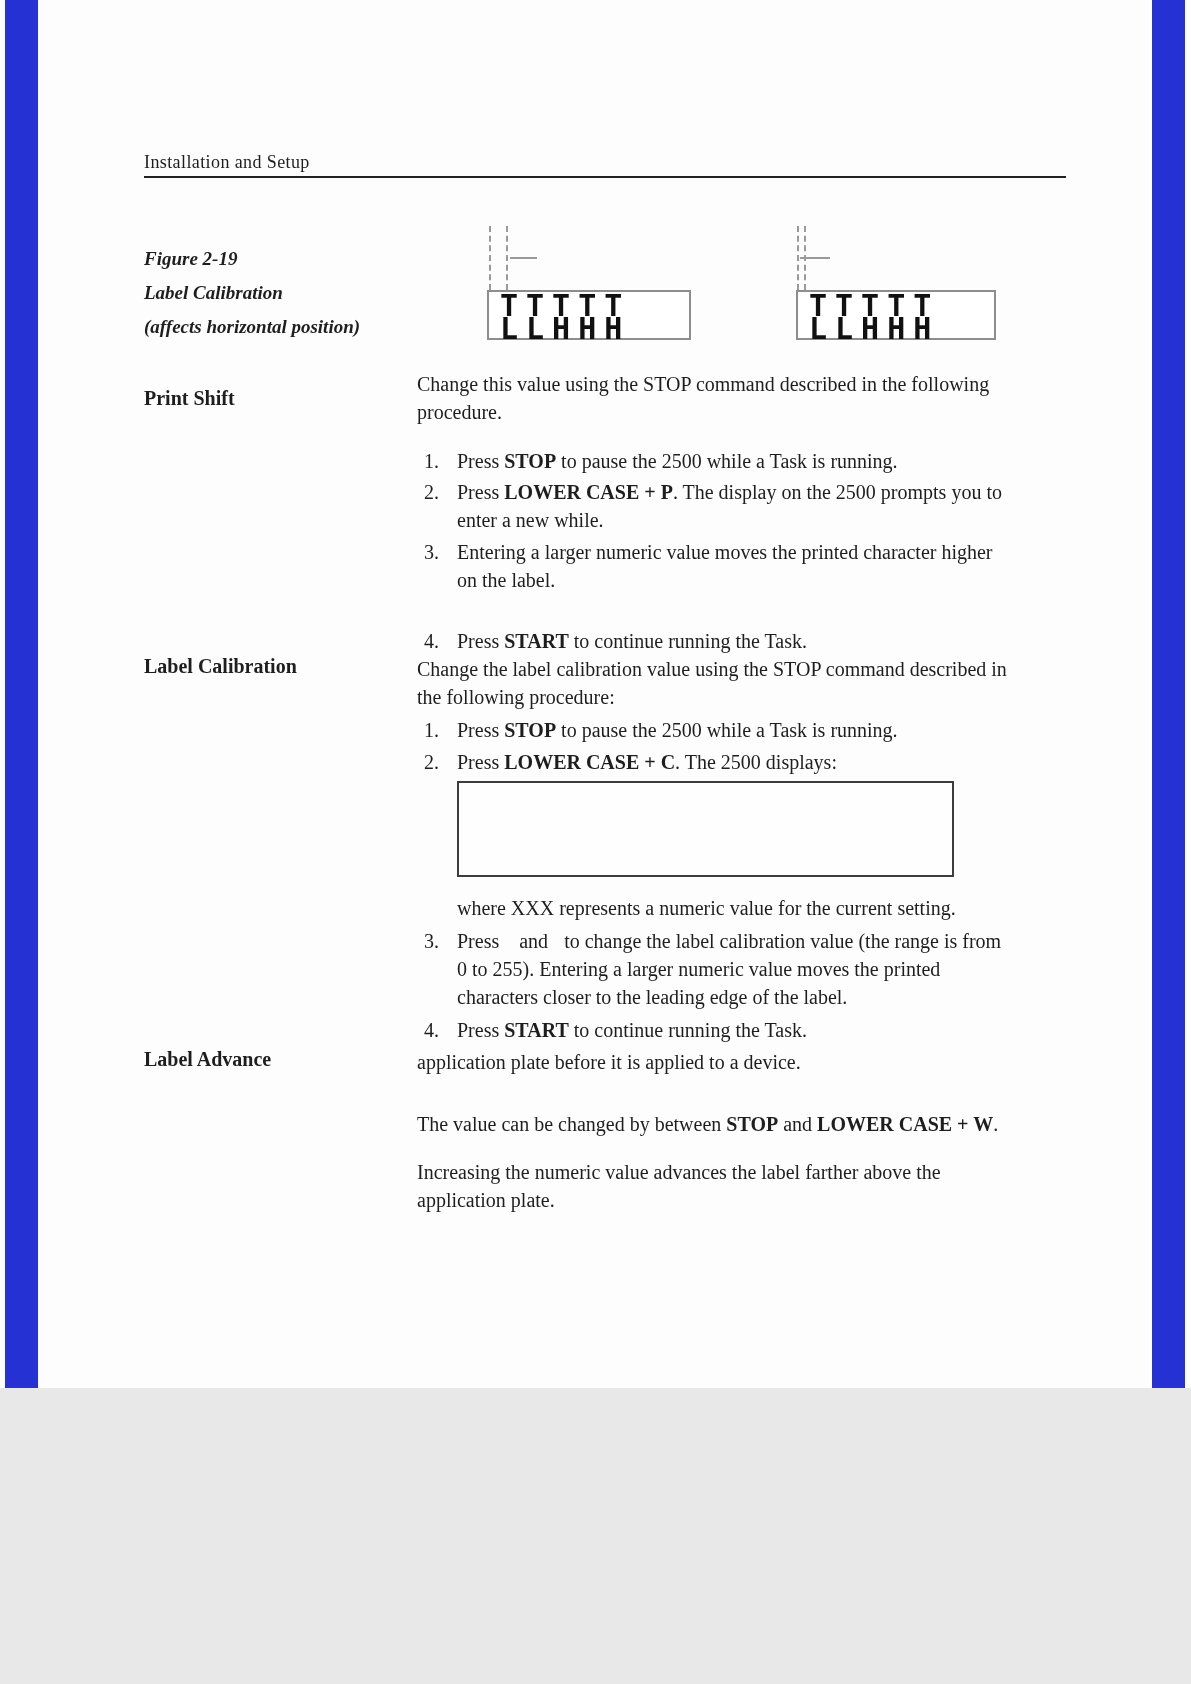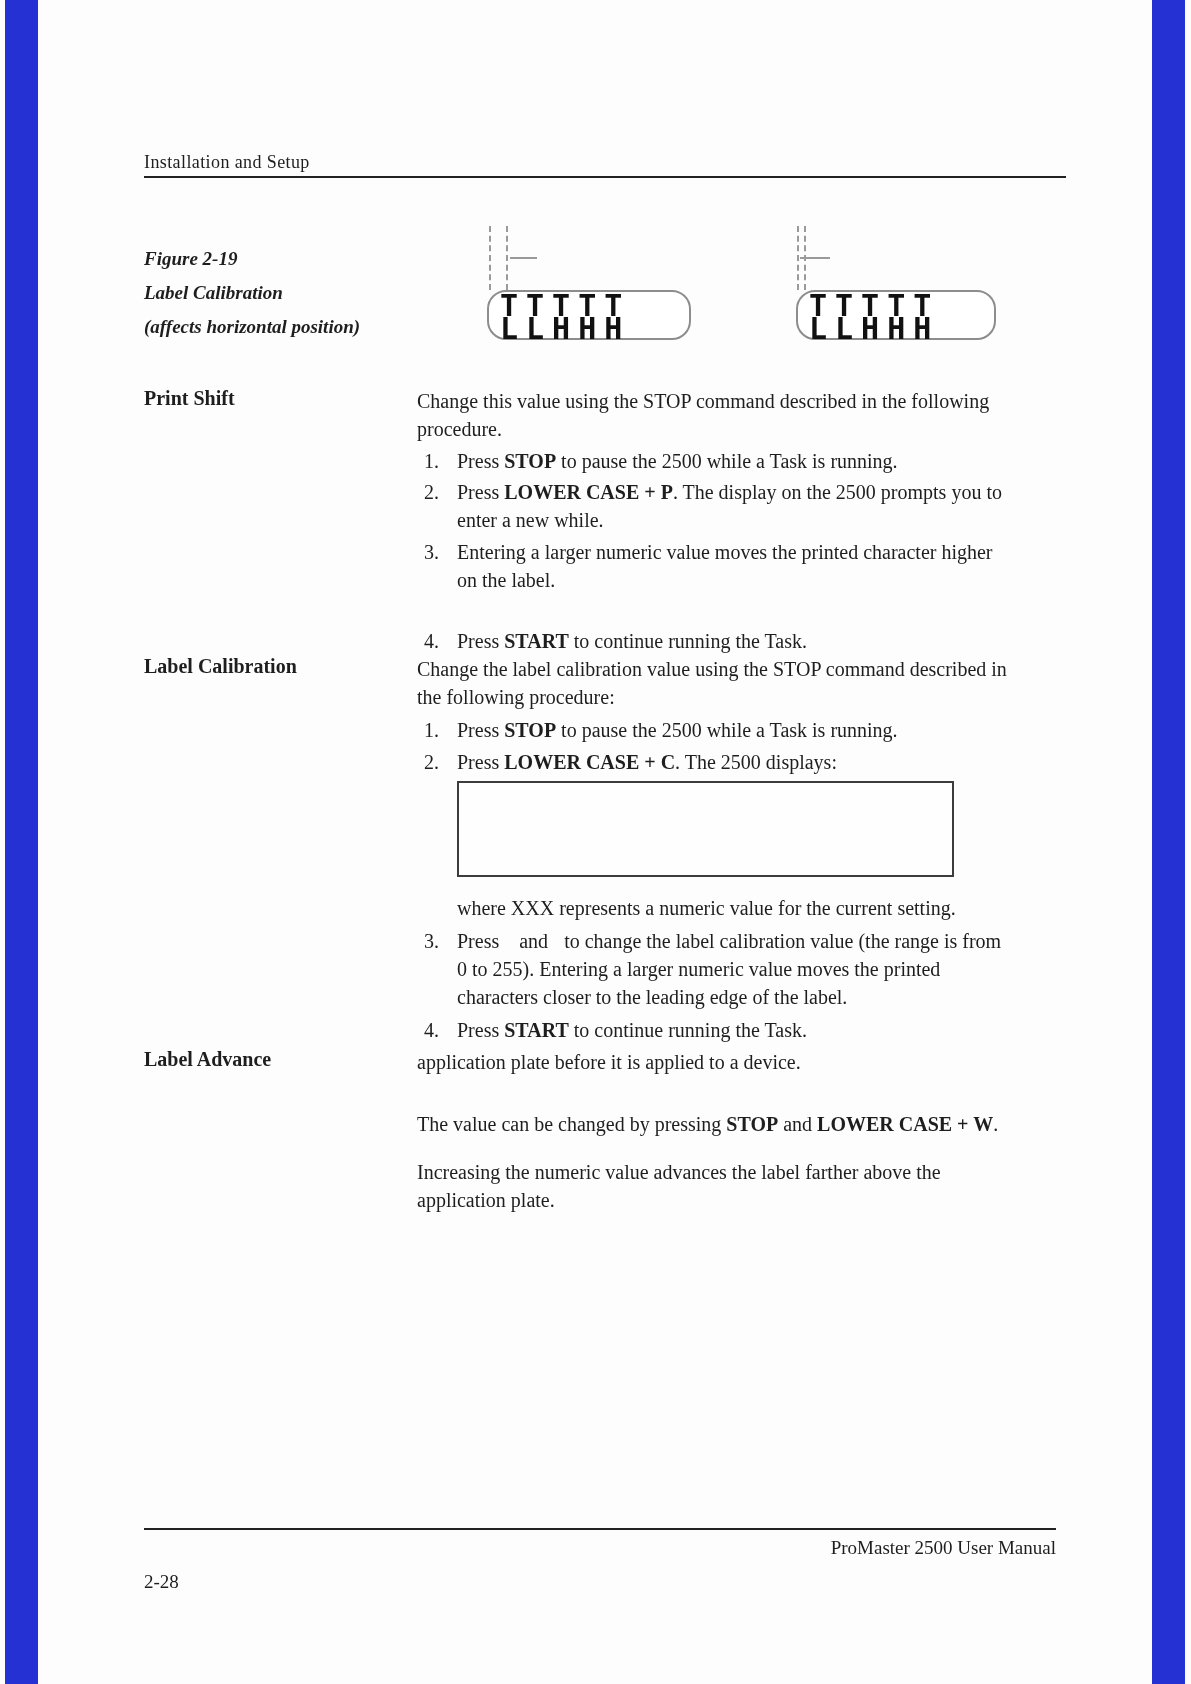--- a/index.html
+++ b/index.html
@@ -1,37 +1,37 @@
 <!DOCTYPE html>
 <html><head>
 <meta charset="utf-8">
 <style>
   html,body{margin:0;padding:0;background:#e8e8e8;}
   .page{
-    position:relative;width:1191px;height:1684px;margin:0 auto;
+    position:relative;width:1191px;height:1388px;margin:0 auto;
     background:#fdfdfd;overflow:hidden;
     font-family:"Liberation Serif","DejaVu Serif",serif;color:#1e1e1e;
   }
   .abs{position:absolute;}
   
   .edge-bar{position:absolute;top:0;height:1684px;width:33px;}
   .edge-bar.left{left:5px;}
   .edge-bar.right{left:1152px;}
   
   .running-head{left:144px;top:152px;font-size:18px;letter-spacing:.4px;}
   .rule{background:#222;height:2px;}
   .head-rule{left:144px;top:176px;width:922px;}
   
   .fig-caption{left:144px;top:242px;font-size:19px;font-weight:bold;font-style:italic;}
   .cap-line{height:34px;line-height:34px;white-space:nowrap;}
   
   .vdash{position:absolute;top:226px;height:64px;width:0;border-left:2px dashed #9a9a9a;}
   .hline{position:absolute;top:257px;height:2px;background:#9a9a9a;}
   .lcd{position:absolute;top:290px;height:50px;box-sizing:border-box;
-       border:2px solid #8d8d8d;border-radius:19px;background:#fff;padding:2px 0 0 11px;}
+       border:2px solid #8d8d8d;border-radius:0;background:#fff;padding:2px 0 0 11px;}
   .lcd-row{font-family:"DejaVu Sans Mono",monospace;font-weight:bold;font-size:30px;
            line-height:23px;letter-spacing:8px;color:#111;white-space:nowrap;}
   
   .tl{height:28px;line-height:28px;white-space:nowrap;font-size:20px;}
   .b{font-weight:bold;}
   .i{}
   .gap{display:inline-block;}
   .heading{font-size:20px;font-weight:bold;white-space:nowrap;}
   .body-block{left:417px;}
   .list-item{left:424px;}
@@ -73,21 +73,21 @@
 
   <div class="vdash" style="left:797px;"></div>
   <div class="vdash" style="left:804px;"></div>
   <div class="hline" style="left:800px;width:30px;"></div>
   <div class="lcd" style="left:796px;width:200px;">
     <div class="lcd-row">TTTTT</div>
     <div class="lcd-row">LLHHH</div>
   </div>
 
   <div class="abs heading" style="left:144px;top:387px;">Print Shift</div>
-  <div class="abs body-block" style="top:387px;">
+  <div class="abs body-block" style="top:370px;">
       <div class="tl"><span>Change this value using the STOP command described in the following</span></div>
       <div class="tl"><span>procedure.</span></div>
     </div>
 
   <div class="abs list-item" style="top:447px;">
     <span class="tl item-num">1.</span>
     <div class="item-lines">
         <div class="tl"><span>Press </span><span class="b">STOP</span><span> to pause the 2500 while a Task is running.</span></div>
       </div>
   </div>
@@ -150,21 +150,21 @@
     <div class="item-lines">
         <div class="tl"><span>Press </span><span class="b">START</span><span> to continue running the Task.</span></div>
       </div>
   </div>
 
   <div class="abs heading" style="left:144px;top:1048px;">Label Advance</div>
   <div class="abs body-block" style="top:1048px;">
       <div class="tl"><span>application plate before it is applied to a device.</span></div>
     </div>
   <div class="abs body-block" style="top:1110px;">
-      <div class="tl"><span>The value can be changed by pressing </span><span class="b">STOP</span><span> and </span><span class="b">LOWER CASE + W</span><span>.</span></div>
+      <div class="tl"><span>The value can be changed by between </span><span class="b">STOP</span><span> and </span><span class="b">LOWER CASE + W</span><span>.</span></div>
     </div>
   <div class="abs body-block" style="top:1158px;">
       <div class="tl"><span>Increasing the numeric value advances the label farther above the</span></div>
       <div class="tl"><span>application plate.</span></div>
     </div>
 
   <div class="abs rule foot-rule"></div>
   <div class="abs foot-text foot-left">2-28</div>
   <div class="abs foot-text foot-right">ProMaster 2500 User Manual</div>
 

